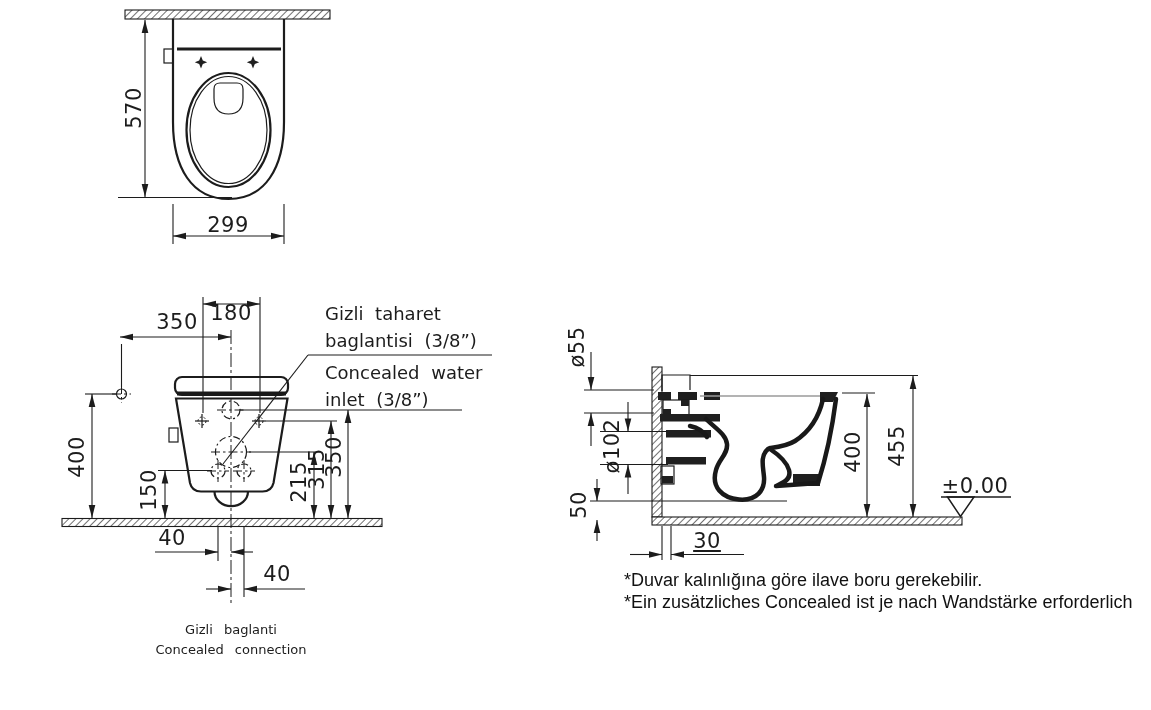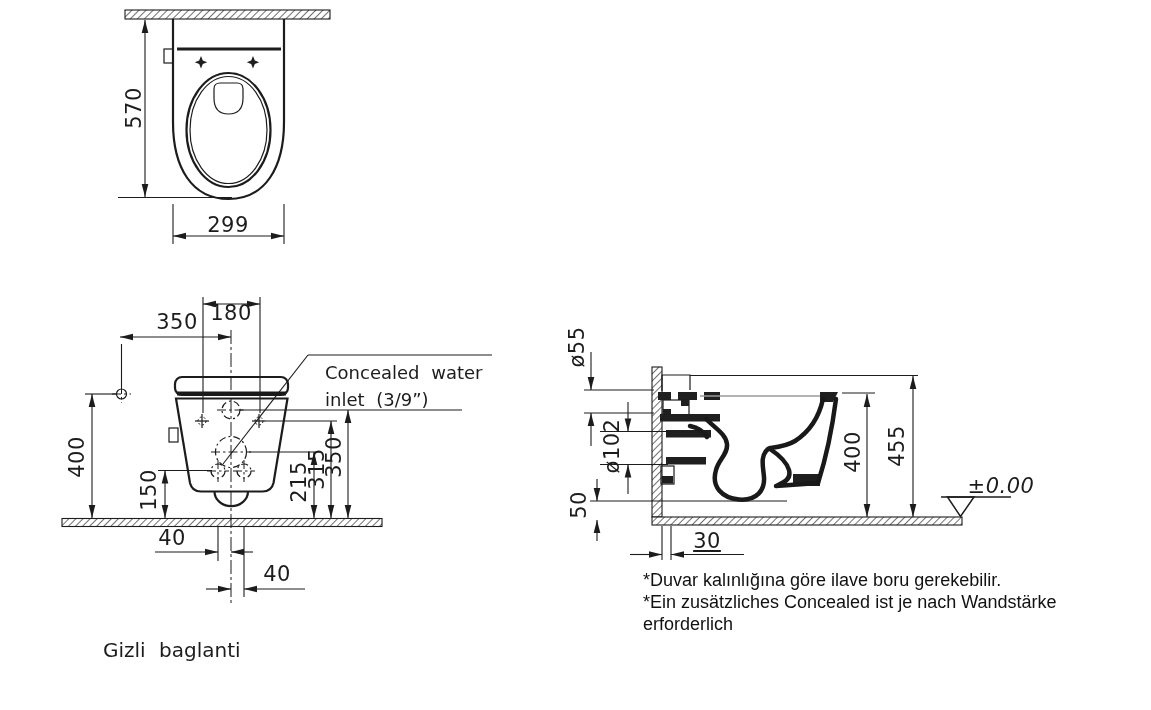--- a/index.html
+++ b/index.html
@@ -3,23 +3,23 @@
 <meta charset="utf-8">
 <style>
   html,body{margin:0;padding:0;background:#ffffff;}
   #canvas{position:relative;width:1151px;height:710px;background:#fff;overflow:hidden;
           font-family:"DejaVu Sans",sans-serif;color:#1c1c1c;}
   #linework{position:absolute;left:0;top:0;}
   .dim{position:absolute;font-size:21px;letter-spacing:0.5px;white-space:nowrap;
        transform:translate(-50%,-50%);color:#1c1c1c;}
   .dim.v{transform:translate(-50%,-50%) rotate(-90deg);}
   .anno{position:absolute;font-size:18px;line-height:27px;word-spacing:6px;color:#1c1c1c;}
-  .caption{position:absolute;left:103px;top:640px;width:256px;
-           font-size:20px;line-height:20px;word-spacing:7px;color:#1c1c1c;}
-  .notes{position:absolute;left:643px;top:569px;font-family:"Liberation Sans",sans-serif;
+  .caption{position:absolute;left:103px;top:620px;width:256px;text-align:center;
+           font-size:13px;line-height:20px;word-spacing:7px;color:#1c1c1c;}
+  .notes{position:absolute;left:624px;top:569px;font-family:"Liberation Sans",sans-serif;
          font-size:18px;line-height:22px;color:#111;}
   .obj{fill:none;stroke:#1c1c1c;stroke-width:2.2;}
   .thin{fill:none;stroke:#1c1c1c;stroke-width:1.2;}
   .dark{fill:#1f1f1f;stroke:none;}
   .tw{fill:none;stroke:#191919;stroke-width:4.5;stroke-linecap:round;stroke-linejoin:round;}
   .dl{stroke:#1c1c1c;stroke-width:1.1;fill:none;}
   .cl{stroke:#1c1c1c;stroke-width:1;stroke-dasharray:14 3 3 3;fill:none;}
   .cl2{stroke:#1c1c1c;stroke-width:1;stroke-dasharray:9 3 2.5 3;fill:none;}
   .cdash{fill:none;stroke:#1c1c1c;stroke-width:1.2;stroke-dasharray:7 3 2 3;}
   .hatch{fill:url(#hatchP);stroke:#1c1c1c;stroke-width:1.1;}
@@ -175,32 +175,34 @@
   <div class="dim" style="left:231px;top:290px;margin-top:23px;">180</div>
   <div class="dim" style="left:177px;top:322px;">350</div>
   <div class="dim v" style="left:77px;top:457px;">400</div>
   <div class="dim v" style="left:149px;top:490px;">150</div>
   <div class="dim v" style="left:299px;top:482px;">215</div>
   <div class="dim v" style="left:317px;top:469px;">315</div>
   <div class="dim v" style="left:334px;top:457px;">350</div>
   <div class="dim" style="left:172px;top:538px;">40</div>
   <div class="dim" style="left:277px;top:574px;">40</div>
 
-  <div class="anno" style="left:325px;top:359px;width:175px;">Concealed water inlet (3/9”)</div>
+  <div class="anno" style="left:325px;top:300px;width:175px;">Gizli taharet baglantisi (3/8”)</div>
+  <div class="anno" style="left:325px;top:359px;width:175px;">Concealed water inlet (3/8”)</div>
 
   <div class="dim v" style="left:577px;top:347px;">ø55</div>
   <div class="dim v" style="left:612px;top:446px;">ø102</div>
   <div class="dim v" style="left:579px;top:505px;">50</div>
   <div class="dim v" style="left:853px;top:452px;">400</div>
   <div class="dim v" style="left:897px;top:446px;">455</div>
   <div class="dim" style="left:707px;top:541px;text-decoration:underline;">30</div>
-  <div class="dim" style="left:1001px;top:486px;font-style:italic;">±0.00</div>
+  <div class="dim" style="left:975px;top:486px;">±0.00</div>
 
   <div class="caption">
     <div>Gizli baglanti</div>
+    <div>Concealed connection</div>
   </div>
 
   <div class="notes">
     <div>*Duvar kalınlığına göre ilave boru gerekebilir.</div>
     <div>*Ein zusätzliches Concealed ist je nach Wandstärke erforderlich</div>
   </div>
 
 </div>
 
 </body></html>

